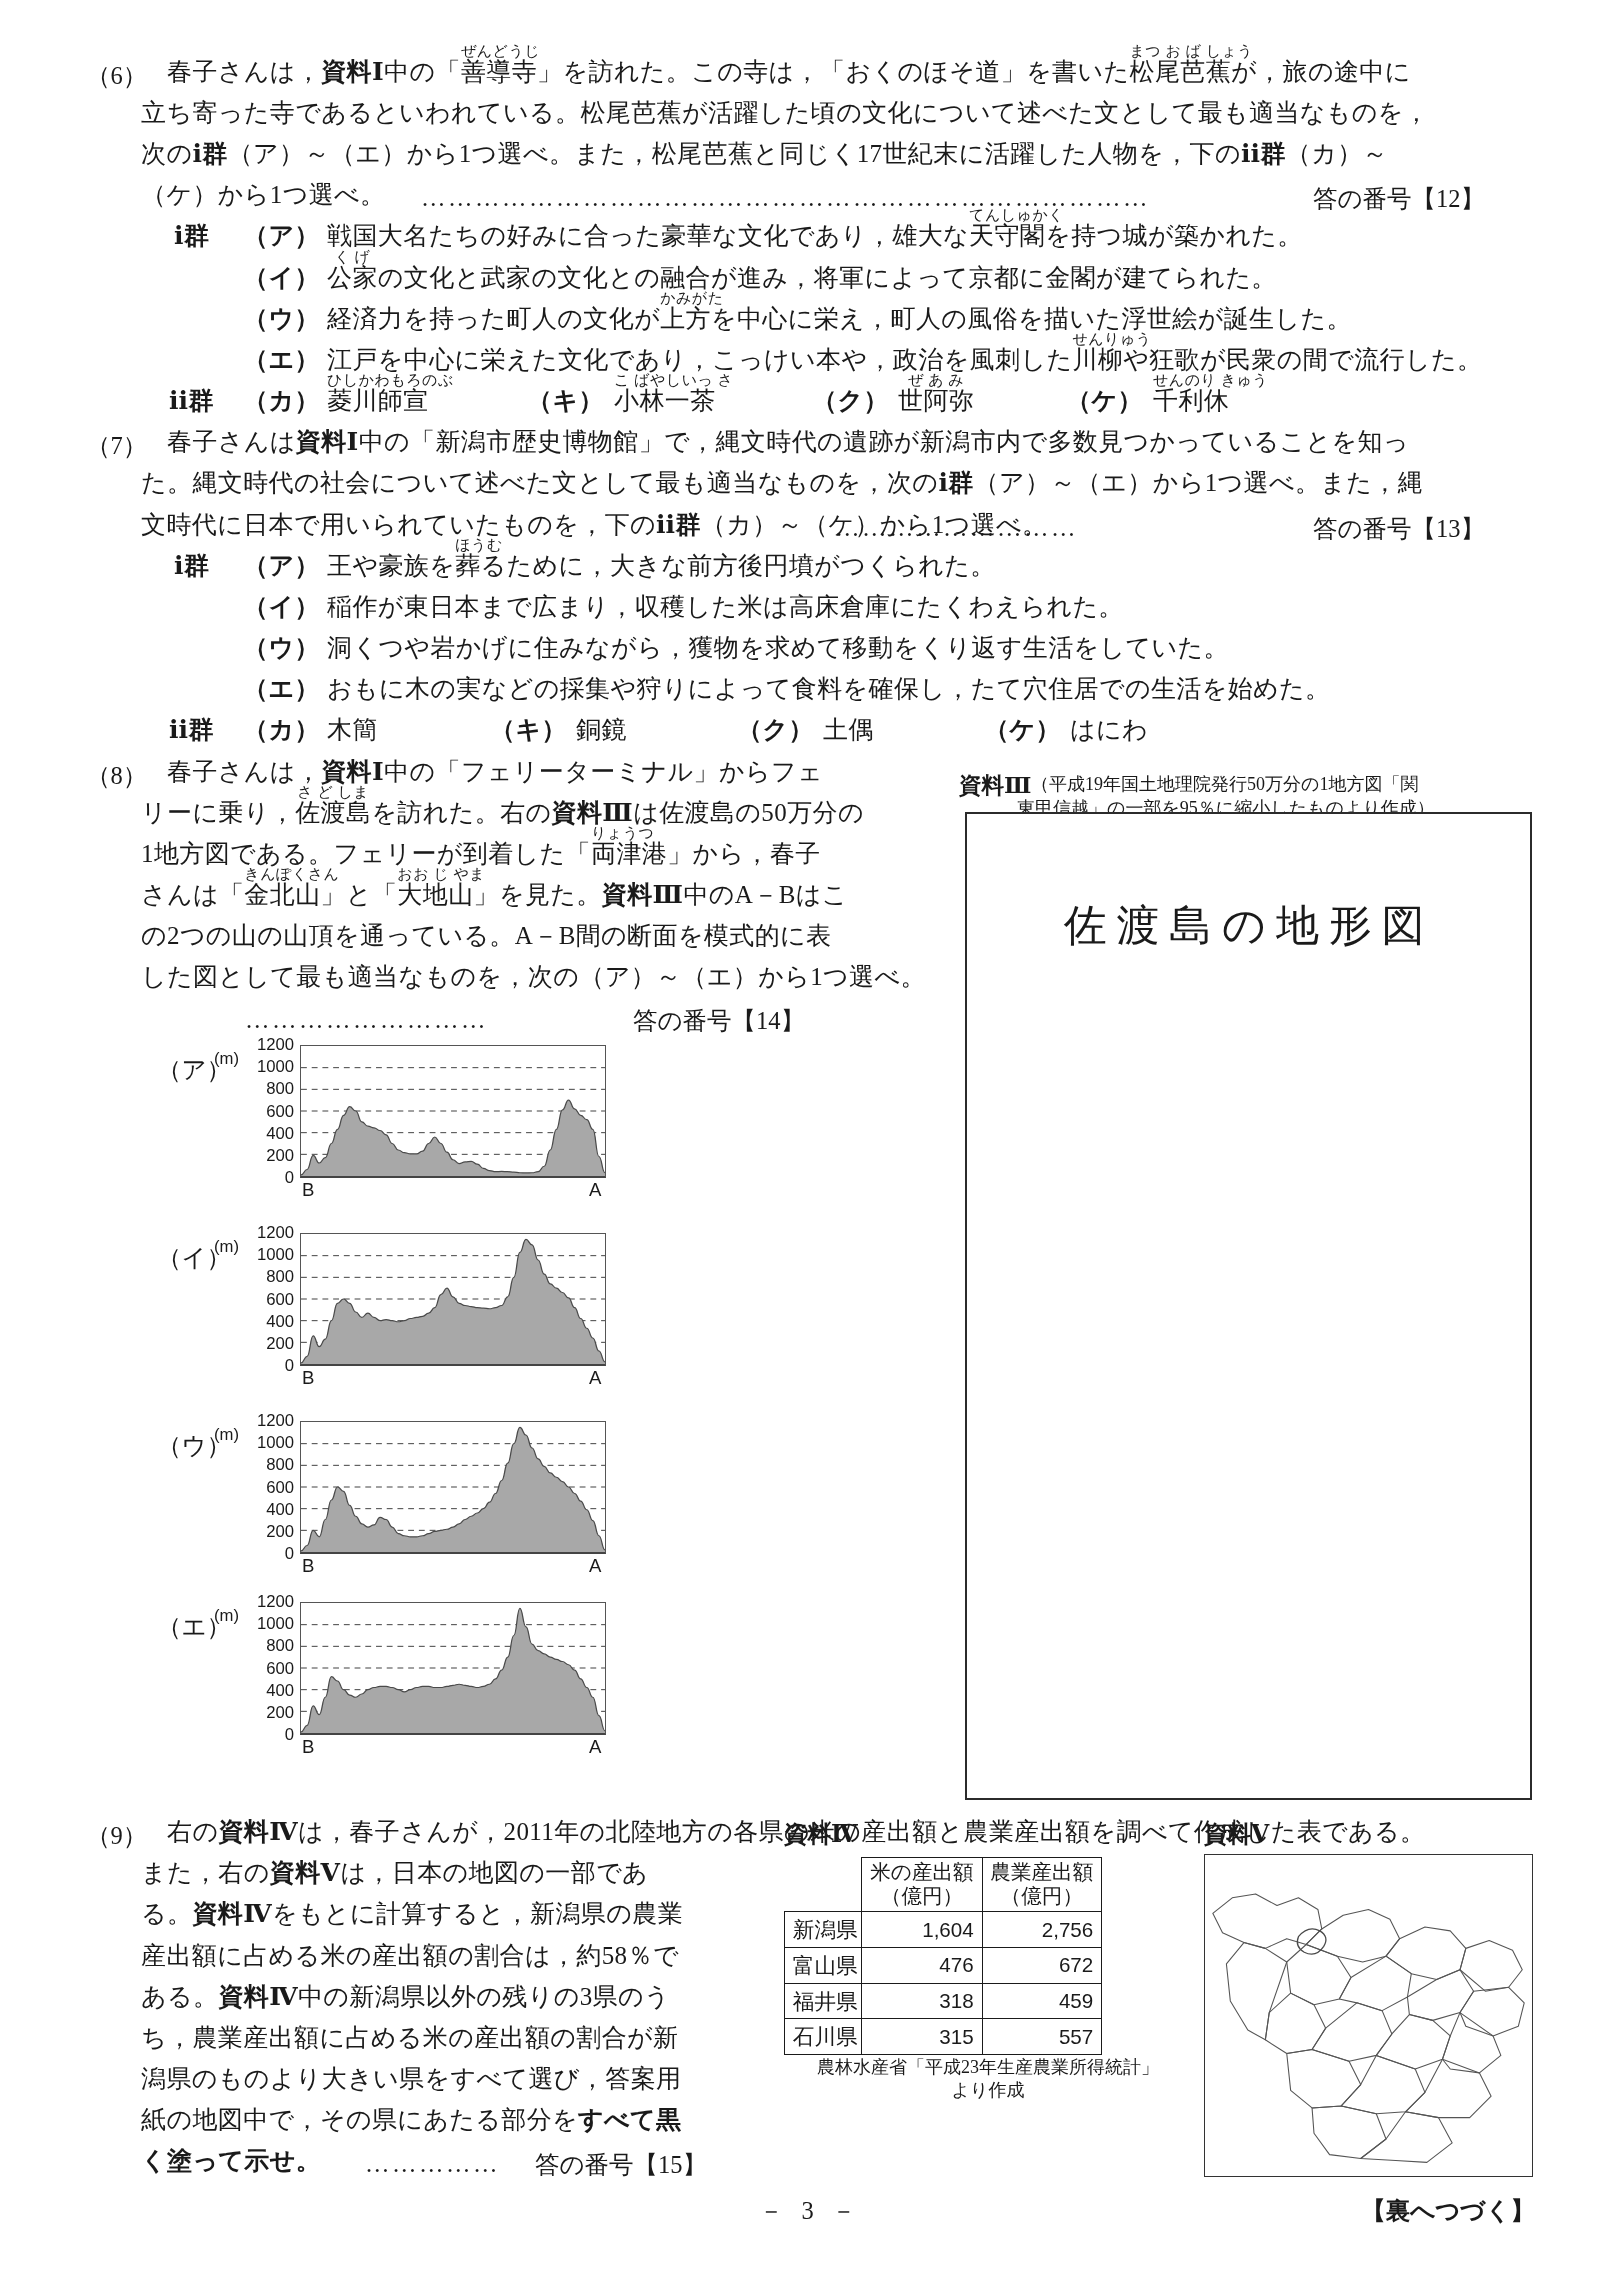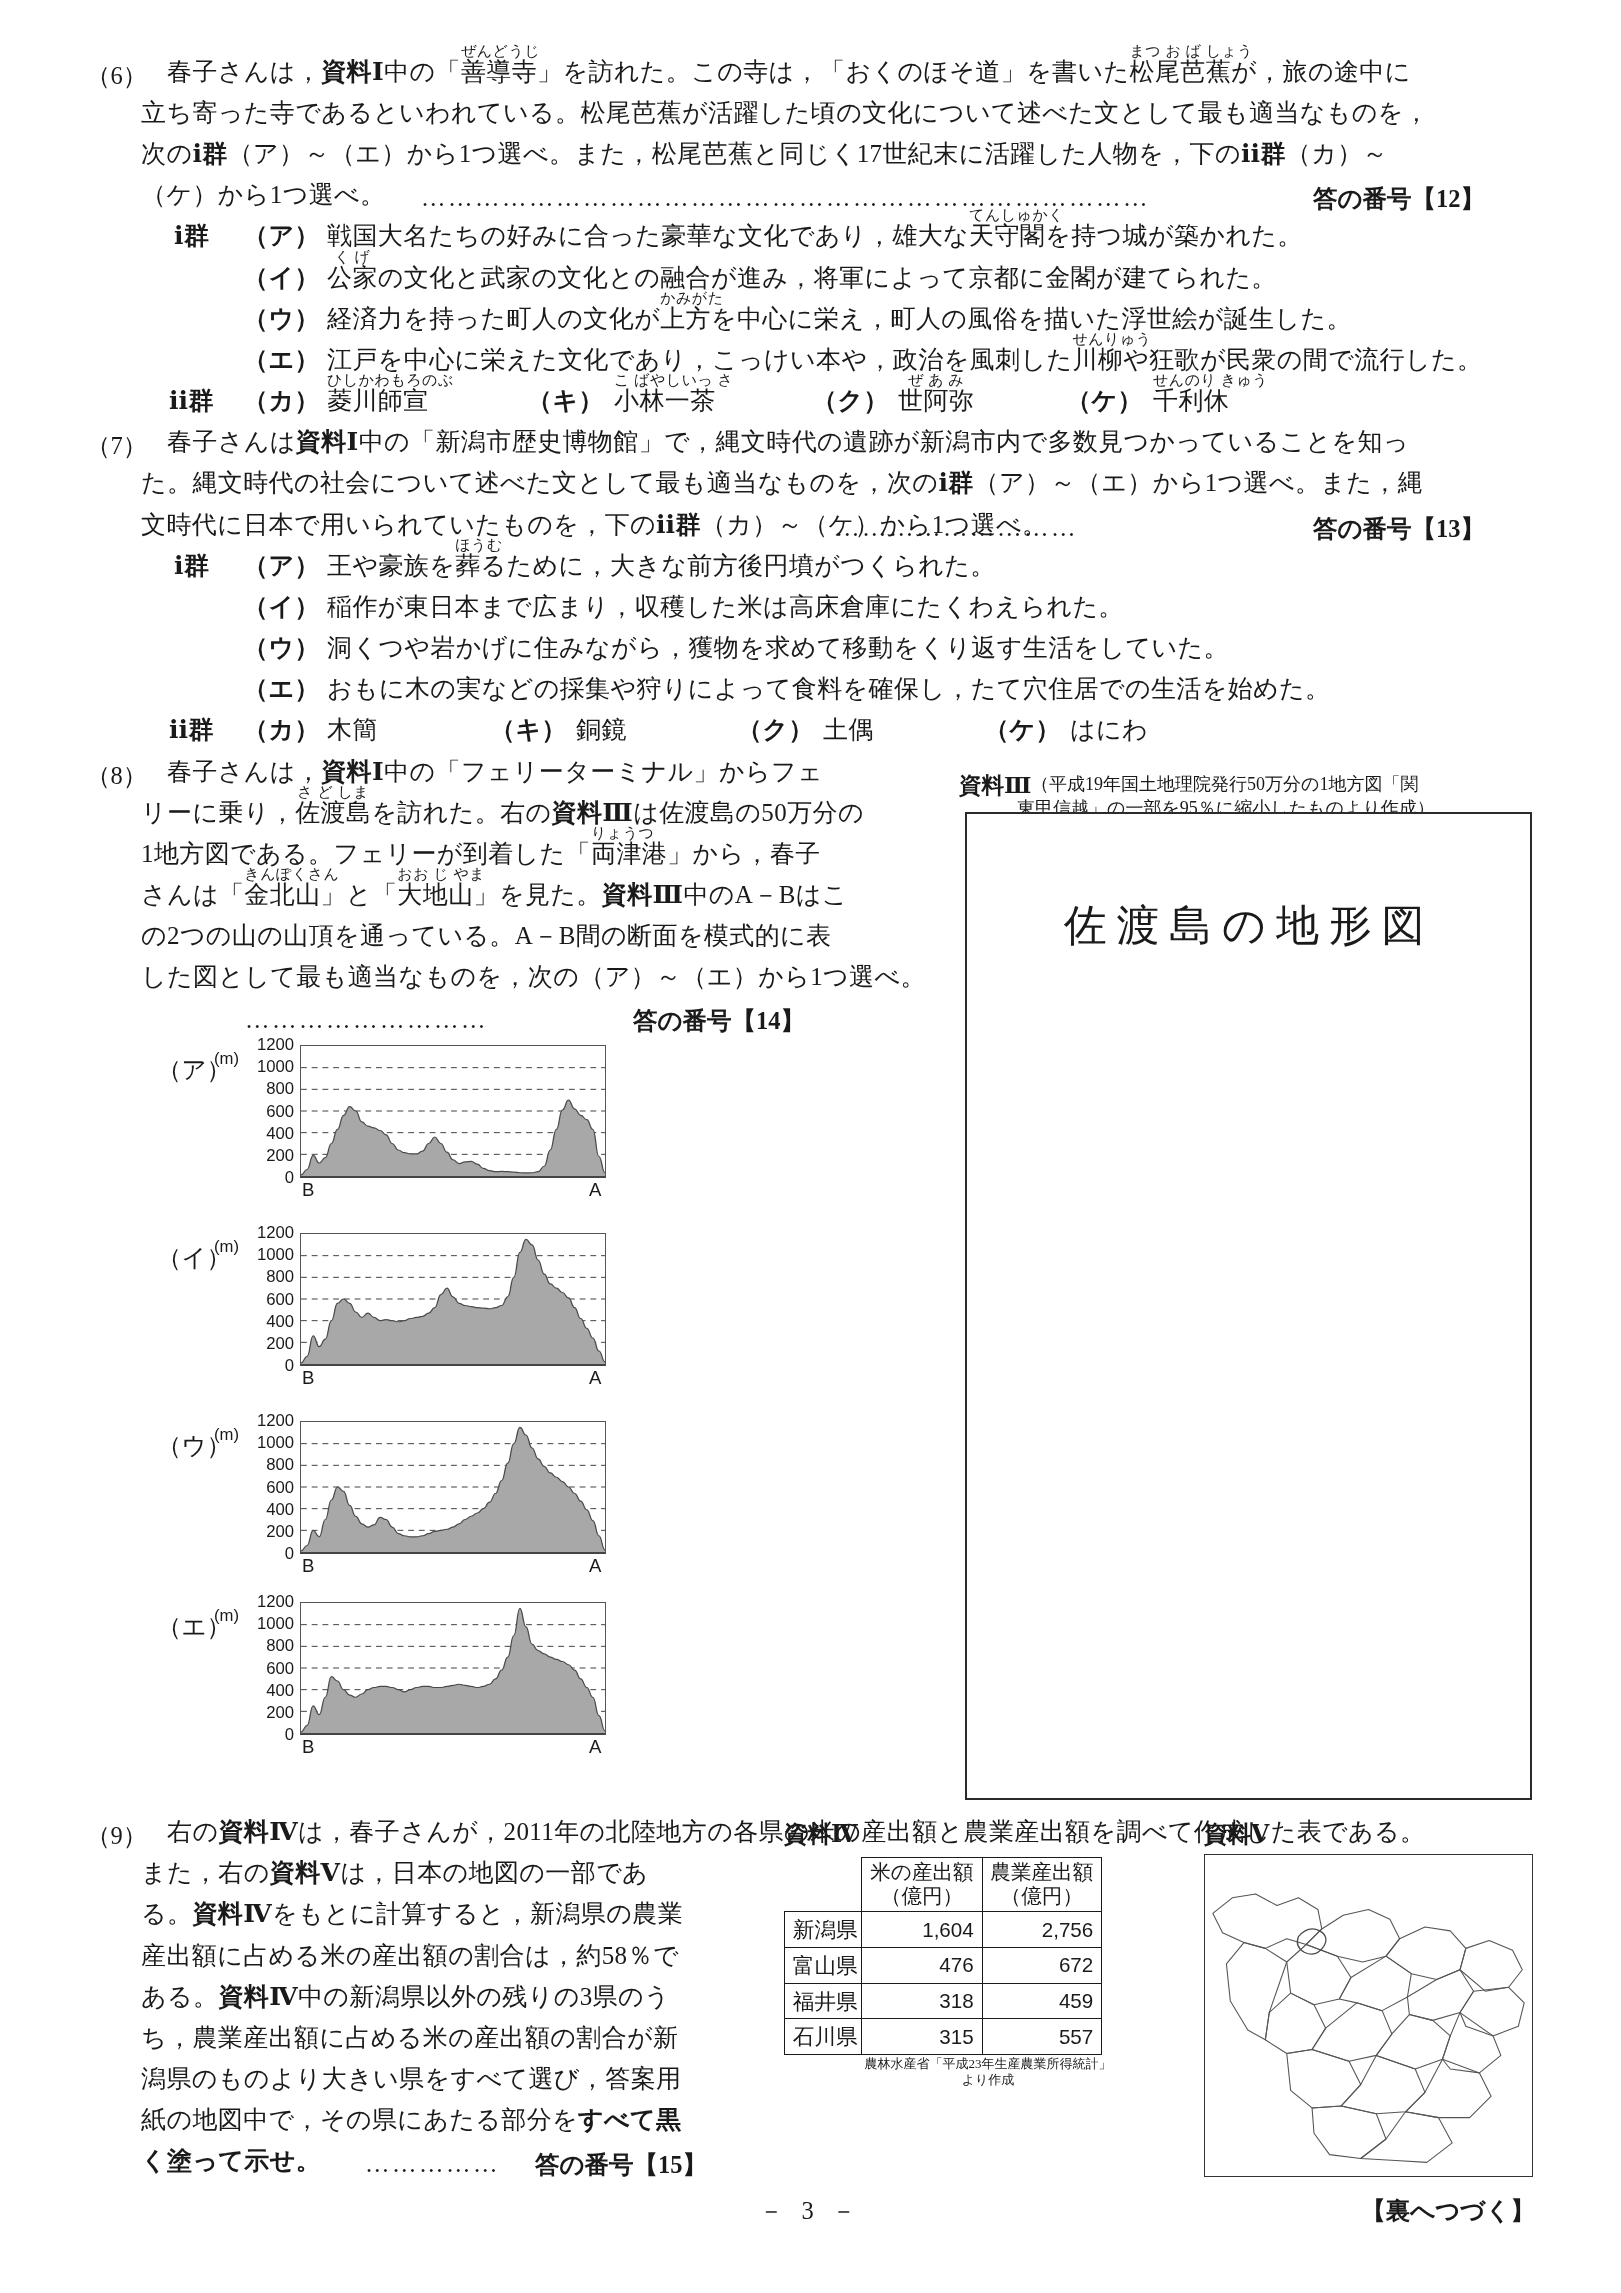--- a/index.html
+++ b/index.html
@@ -55,21 +55,21 @@
   }
 
   .leader {
     position: absolute;
     font-size: 24.5px;
     letter-spacing: 2.5px;
     white-space: nowrap;
   }
   .ansno {
     position: absolute;
-    font-weight: bold;
+    font-weight: normal;
     font-size: 24.5px;
     white-space: nowrap;
   }
 
   
   #shiryo3-box {
     position: absolute;
     left: 965px;
     top: 812px;
     width: 567px;
@@ -204,21 +204,21 @@
   }
   #shiryo4-table td.num {
     text-align: right;
     font-family: "Liberation Sans", sans-serif;
     font-size: 20.6px;
   }
   #shiryo4-source {
     position: absolute;
     left: 782px;
     top: 2056px;
-    font-size: 13px;
+    font-size: 18px;
     line-height: 1.25;
     width: 412px;
     text-align: center;
   }
 
   
   #shiryo5-label {
     position: absolute;
     left: 1204px;
     top: 1818px;

